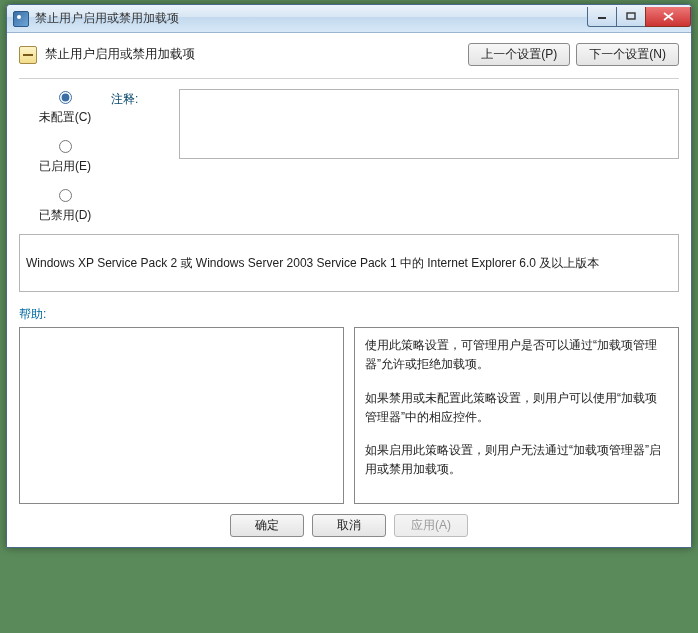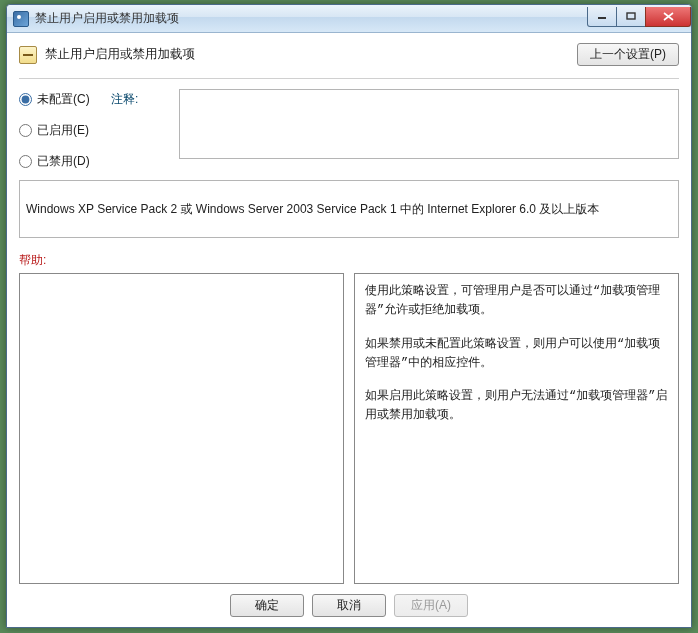--- a/index.html
+++ b/index.html
@@ -10,21 +10,21 @@
     background: #5a8a5a;
     width: 698px;
     height: 633px;
     overflow: hidden;
   }
   .window {
     position: absolute;
     left: 6px;
     top: 4px;
     width: 686px;
-    height: 624px;
+    height: 544px;
     background: #fff;
     border: 1px solid #4a6a8a;
     border-radius: 4px 4px 0 0;
     box-shadow: 0 0 8px rgba(0,0,0,0.4);
     display: flex;
     flex-direction: column;
   }
   .titlebar {
     height: 28px;
     background: linear-gradient(to bottom, #eaf3fb 0%, #d7e6f4 45%, #c3d9ee 46%, #d7e8f7 100%);
@@ -148,20 +148,21 @@
     display: flex;
     flex-direction: column;
     gap: 14px;
     padding-top: 2px;
   }
   .radio-item {
     display: flex;
     align-items: center;
     gap: 5px;
     color: #222;
+    flex-direction: column;
   }
   .radio-item input[type=radio]{
     margin:0;
     width:13px; height:13px;
     accent-color:#3a6ea5;
   }
   .label-col {
     width: 68px;
     padding-top:2px;
     color:#0c4a6e;
@@ -200,38 +201,37 @@
     color:#222;
     line-height: 1.35;
   }
 
   .section-labels {
     display:flex;
     margin-top: 14px;
     margin-bottom: 4px;
   }
   .section-labels .lab-left { width: 50%; color:#222;}
-  .section-labels .lab-right { width: 50%; color:#b91c1c;}
+  .section-labels .lab-right { width: 50%; color:#0369a1;}
 
   .panes {
     flex:1;
     display:flex;
     gap:10px;
     min-height: 0;
   }
   .pane {
     flex:1;
     border:1px solid #888;
     background:#fff;
     padding:8px 10px;
     overflow:auto;
     font-size:12px;
     color:#222;
     line-height:1.6;
-    font-family:Liberation Mono, monospace;
   }
   .help-pane p { margin:0 0 14px 0; }
 
   .footer {
     display:flex;
     justify-content:center;
     gap:8px;
     padding-top:10px;
   }
   .footer .btn { min-width: 74px; }
@@ -262,20 +262,21 @@
     </div>
   </div>
 
   <div class="client">
 
     <div class="header-row">
       <div class="header-icon"></div>
       <div class="header-title">禁止用户启用或禁用加载项</div>
       <div class="nav-buttons">
         <button class="btn">上一个设置(P)</button>
+        <button class="btn">下一个设置(N)</button>
       </div>
     </div>
 
     <div class="divider"></div>
 
     <div class="config-row">
       <div class="radio-col">
         <label class="radio-item">
           <input type="radio" name="state" checked="" style="">
           <span>未配置(C)</span>

